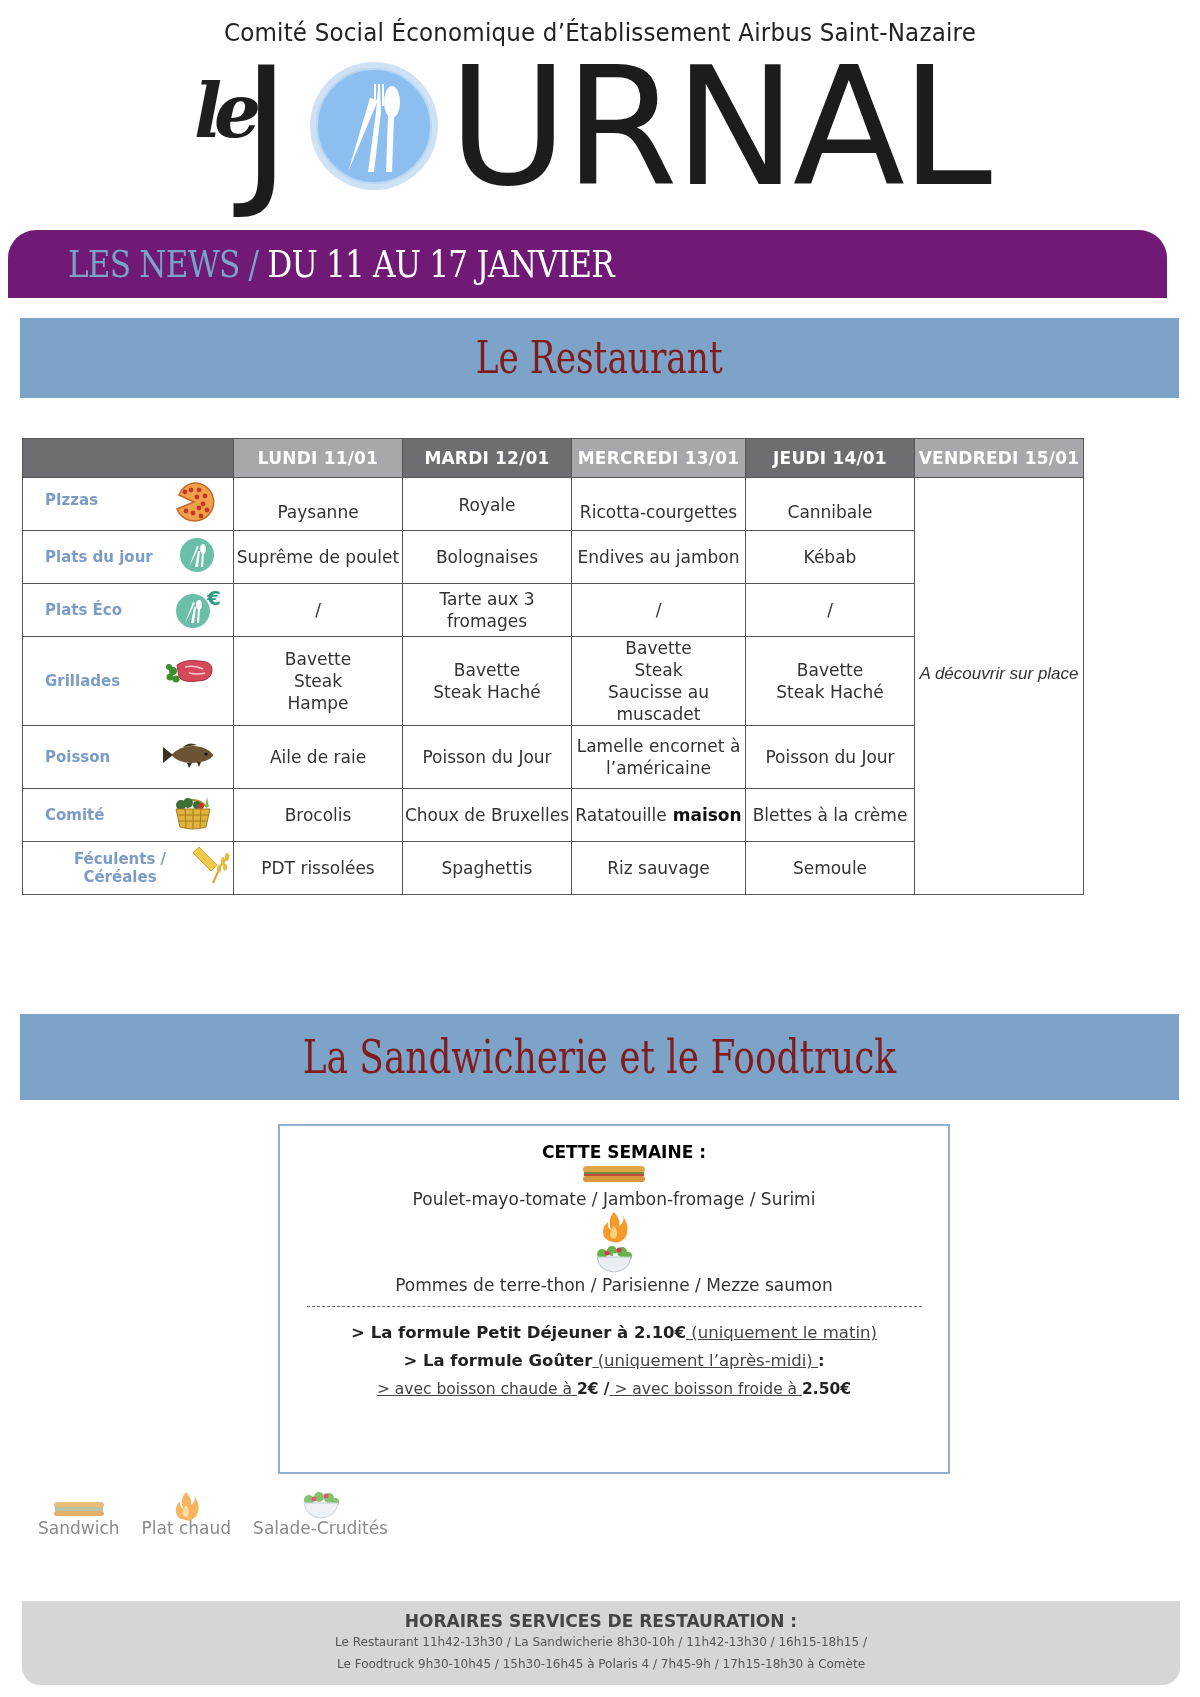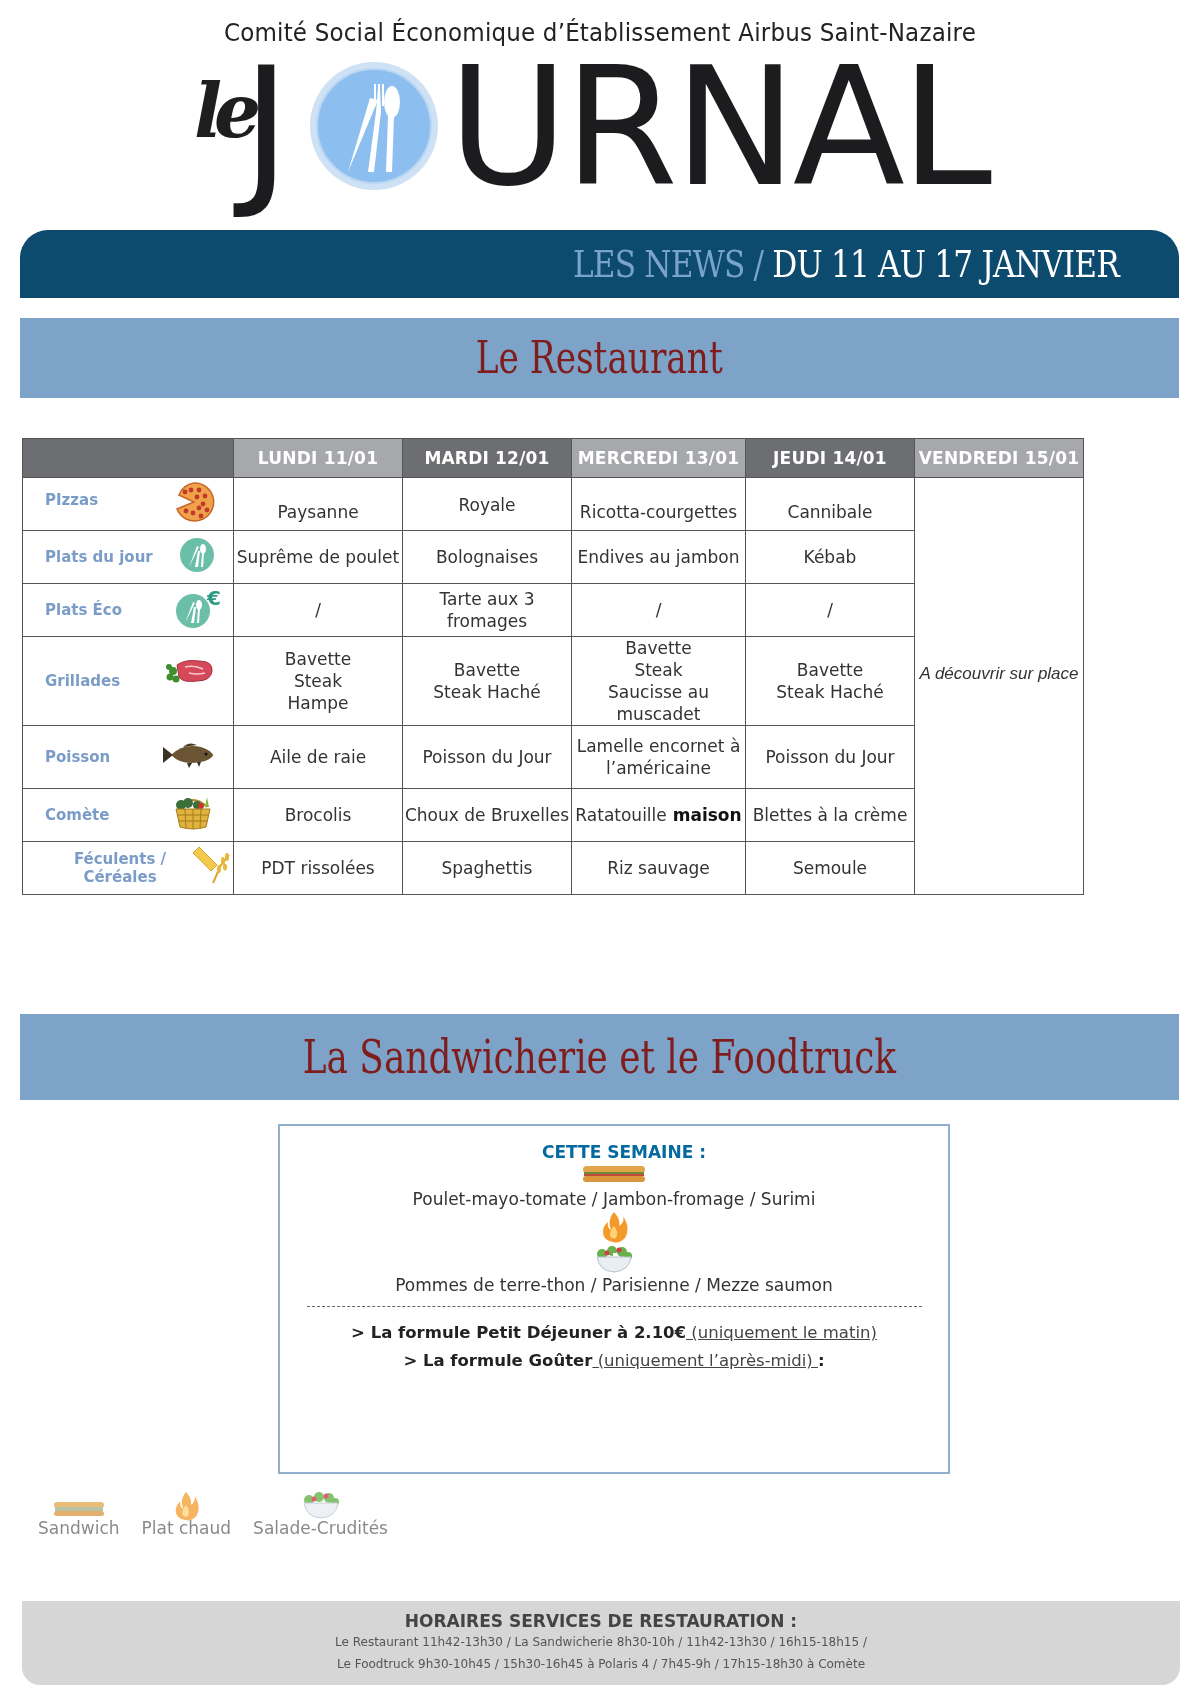--- a/index.html
+++ b/index.html
@@ -2,21 +2,21 @@
 <html><head>
 <meta charset="utf-8">
 <style>
   html,body{margin:0;padding:0;background:#fff;}
   body{width:1200px;height:1697px;position:relative;overflow:hidden;font-family:"Liberation Sans",sans-serif;color:#2b2b2b;}
   .abs{position:absolute;}
   
   .org{left:0;width:1200px;top:18px;text-align:center;font-size:25px;color:#222;letter-spacing:0.2px;font-family:"DejaVu Sans",sans-serif;transform:scaleX(0.92);}
   .logo-word{font-family:"DejaVu Sans",sans-serif;font-size:164px;line-height:140px;color:#1c1c1e;letter-spacing:-4px;}
   
-  .newsbar{left:20px;top:230px;width:1159px;height:68px;background:#0c4a6e;border-radius:28px 28px 0 0;text-align:right;}
+  .newsbar{left:8px;top:230px;width:1159px;height:68px;background:#701a75;border-radius:28px 28px 0 0;text-align:left;}
   .newsbar .txt{font-family:"DejaVu Serif",serif;font-size:38px;line-height:68px;letter-spacing:-1px;transform:scaleX(0.82);display:inline-block;}
   .news-accent{color:#7aa3cc;}
   .news-main{color:#fff;}
   .section-band{left:20px;width:1159px;background:#7da3c9;text-align:center;color:#7f1d1d;font-family:"DejaVu Serif",serif;}
   .section-band .t{display:inline-block;transform:scaleX(0.78);}
   
   table.menu{position:absolute;left:22px;top:438px;width:1061px;border-collapse:collapse;table-layout:fixed;}
   table.menu td, table.menu th{border:1.5px solid #555;padding:0;text-align:center;vertical-align:middle;}
   table.menu th{height:38px;color:#fff;font-weight:bold;font-size:17px;font-family:"DejaVu Sans",sans-serif;letter-spacing:0.2px;}
   th.h-light{background:#a6a8ab;}
@@ -25,21 +25,21 @@
   td.label{text-align:left;}
   .lbl-wrap{display:flex;align-items:center;justify-content:space-between;padding:0 18px 0 22px;}
   .lbl{color:#7a9cc6;font-weight:bold;font-size:15px;font-family:"DejaVu Sans",sans-serif;}
   td.cell{font-size:17px;color:#333;line-height:22px;font-family:"DejaVu Sans",sans-serif;font-weight:normal;}
   td.cell span{display:block;}
   td.cell b{font-weight:bold;color:#111;}
   td.friday{font-style:italic;font-size:17px;color:#333;vertical-align:middle;}
   .icon{display:inline-block;}
   
   .sbox{left:278px;top:1124px;width:672px;height:350px;border:2px solid #8fb0cf;box-sizing:border-box;text-align:center;}
-  .sbox .head{margin-top:16px;color:#0369a1;font-weight:bold;font-size:17px;font-family:"DejaVu Sans",sans-serif;padding-left:20px;}
+  .sbox .head{margin-top:16px;color:#000000;font-weight:bold;font-size:17px;font-family:"DejaVu Sans",sans-serif;padding-left:20px;}
   .sbox .line{font-size:17px;color:#333;line-height:22px;font-family:"DejaVu Sans",sans-serif;}
   .dash{margin:10px auto 0;width:615px;border-top:1.5px dashed #666;}
   .formula{font-size:16.5px;color:#222;line-height:28px;font-family:"DejaVu Sans",sans-serif;}
   .formula b{font-weight:bold;}
   .formula .thin{color:#444;text-decoration:underline;}
   
   .legend{left:38px;top:1490px;display:flex;gap:22px;}
   .leg-item{display:flex;flex-direction:column;align-items:center;color:#8a8a8a;font-size:17px;font-family:"DejaVu Sans",sans-serif;}
   
   .footer{left:22px;top:1601px;width:1158px;height:84px;background:#d6d6d6;border-radius:0 0 18px 18px;text-align:center;font-family:"DejaVu Sans",sans-serif;color:#555;}
@@ -267,21 +267,21 @@
           <span>l’américaine</span>
         </td>
       <td class="cell">
           <span>Poisson du Jour</span>
         </td>
     </tr>
 
     <tr style="height:53px;">
       <td class="label">
         <div class="lbl-wrap">
-          <span class="lbl">Comète</span>
+          <span class="lbl">Comité</span>
           <span class="icon">
             <svg width="44" height="40" viewBox="0 0 44 40">
                 <path d="M8 14 Q22 0 36 14" stroke="#b8862b" stroke-width="2" fill="none"></path>
                 <g fill="#3c6e3a">
                   <circle cx="10" cy="12" r="5"></circle>
                   <circle cx="17" cy="10" r="5"></circle>
                   <circle cx="26" cy="12" r="4"></circle>
                 </g>
                 <circle cx="30" cy="13" r="3" fill="#c0392b"></circle>
                 <path d="M36 4 L38 14 L34 14Z" fill="#7bbf3a"></path>
@@ -372,20 +372,23 @@
         <path d="M5 13 L39 13 Q37 27 22 28 Q7 27 5 13Z" fill="#e9eef3" stroke="#b8c3cc" stroke-width="1"></path>
       </svg>
   </div>
   <div class="line">Pommes de terre-thon / Parisienne / Mezze saumon</div>
   <div class="dash"></div>
   <div class="formula" style="margin-top:12px;">
     <b>&gt; La formule Petit Déjeuner à 2.10€</b><span class="thin"> (uniquement le matin)</span>
   </div>
   <div class="formula">
     <b>&gt; La formule Goûter</b><span class="thin"> (uniquement l’après-midi) </span><b>:</b>
+  </div>
+  <div class="formula" style="font-size:15.5px;">
+    <span class="thin">&gt; avec boisson chaude à </span><b>2€ /</b><span class="thin"> &gt; avec boisson froide à </span><b>2.50€</b>
   </div>
 </div>
 
 <div class="abs legend">
   <div class="leg-item">
     <span style="height:28px;display:flex;align-items:flex-end;">
       <svg width="54" height="18" viewBox="0 0 54 18" opacity="0.75">
           <rect x="2" y="2" width="50" height="6" rx="3" fill="#e2a64a"></rect>
           <rect x="3" y="7" width="48" height="4" fill="#9fb083"></rect>
           <rect x="2" y="11" width="50" height="5" rx="2.5" fill="#d9963c"></rect>

